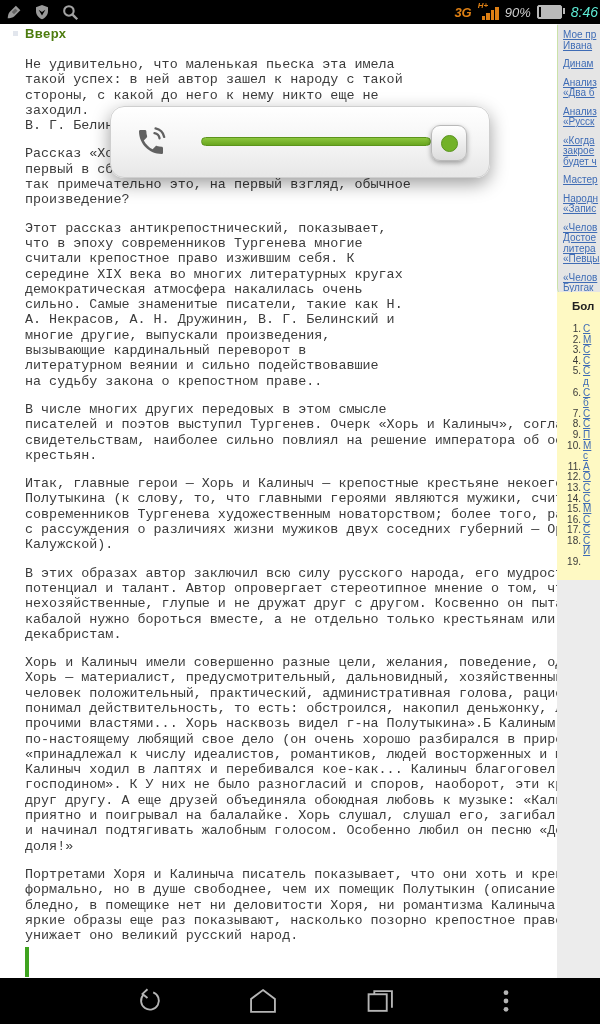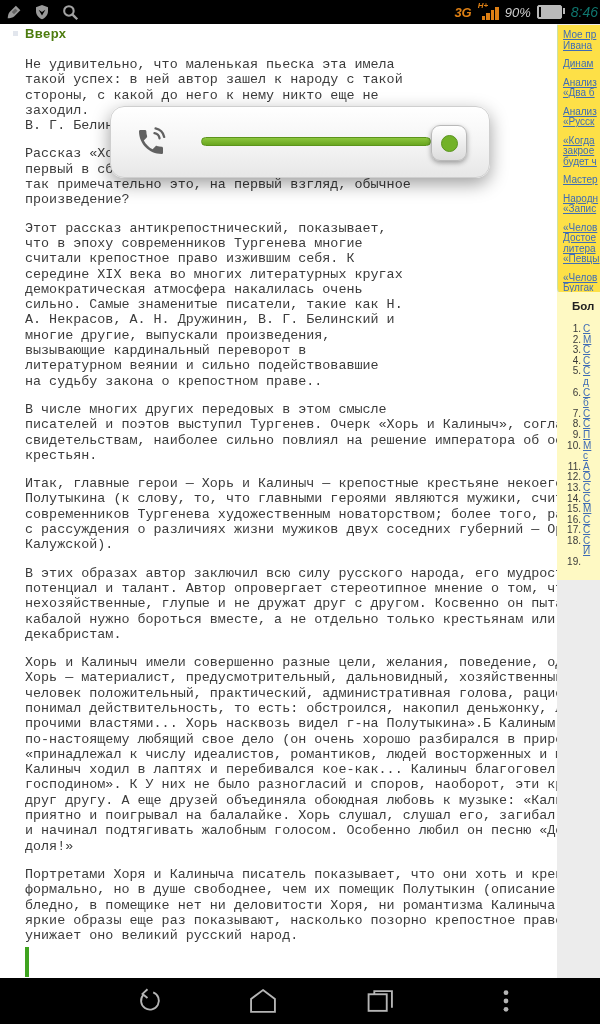--- a/index.html
+++ b/index.html
@@ -13,36 +13,36 @@
   .sb-right{margin-left:auto;display:flex;align-items:center;gap:6px;margin-right:2px;font-style:italic;}
   .sb-3g{color:#dd7f14;font-size:13px;font-weight:bold;}
   .sig{position:relative;width:21px;height:18px;}
   .sig-bar{position:absolute;bottom:1px;width:3.5px;background:#dd7f14;}
   .sig-hplus{position:absolute;top:-2px;left:0;font-size:8px;font-weight:bold;color:#dd7f14;}
   .sb-batt-pct{color:#cfcfcf;font-size:13px;}
   .batt{position:relative;width:23px;height:12px;border:1px solid #b9b9b9;border-radius:2px;
         background:#b9b9b9;margin-right:3px;}
   .batt-gap{position:absolute;left:1px;top:1px;bottom:1px;width:2px;background:#000;}
   .batt-nub{position:absolute;right:-4px;top:2px;width:2px;height:6px;background:#b9b9b9;}
-  .sb-time{color:#0f766e;font-size:14px;}
+  .sb-time{color:#5eead4;font-size:14px;}
 
   
   .back-top{position:absolute;left:25px;top:26px;color:#4d7c0f;
             font-family:Liberation Sans, sans-serif;font-weight:bold;font-size:13px;
             letter-spacing:.4px;cursor:pointer;}
   .back-top-bullet{position:absolute;left:13px;top:31px;width:5px;height:5px;background:#e2e6ed;}
 
   .article{position:absolute;left:25px;top:57px;width:535px;
            font-family:Liberation Mono, monospace;font-size:13.4px;line-height:15.3px;
            color:#3b3b3b;}
   .article p{margin:0 0 13px 0;white-space:pre;}
 
   
   .right-col-bg{position:absolute;left:557px;top:24px;width:43px;height:954px;background:#ececec;}
-  .green-panel{position:absolute;left:557px;top:25px;width:43px;height:272px;background:#fde047;
+  .green-panel{position:absolute;left:557px;top:25px;width:43px;height:272px;background:#e5e5e5;
                border-left:1px solid #cbe2a8;border-radius:0 0 0 9px;box-sizing:border-box;
                padding:5px 0 0 5px;overflow:hidden;}
   .g-link{display:block;font-size:10px;line-height:10.5px;color:#3f6cb5;
           text-decoration:underline;margin-bottom:8px;white-space:pre;cursor:pointer;}
   .list-block{position:absolute;left:557px;top:292px;width:43px;height:288px;background:#fef9c3;
               box-sizing:border-box;padding-top:8px;overflow:hidden;}
   .list-heading{font-weight:bold;font-size:11.5px;color:#222;margin:0 0 12px 15px;}
   .num-item{display:flex;font-size:10px;line-height:10.6px;}
   .num{width:24px;text-align:right;color:#3a3a3a;margin-right:2px;flex:none;}
   .num-link{color:#3f6cb5;text-decoration:underline;white-space:pre;cursor:pointer;}

